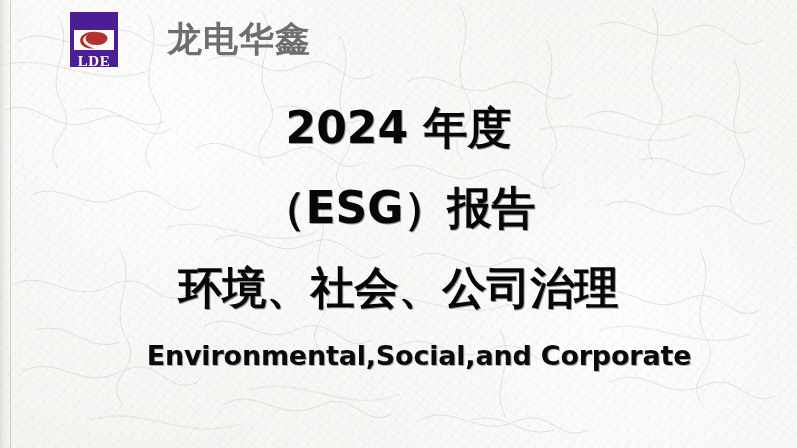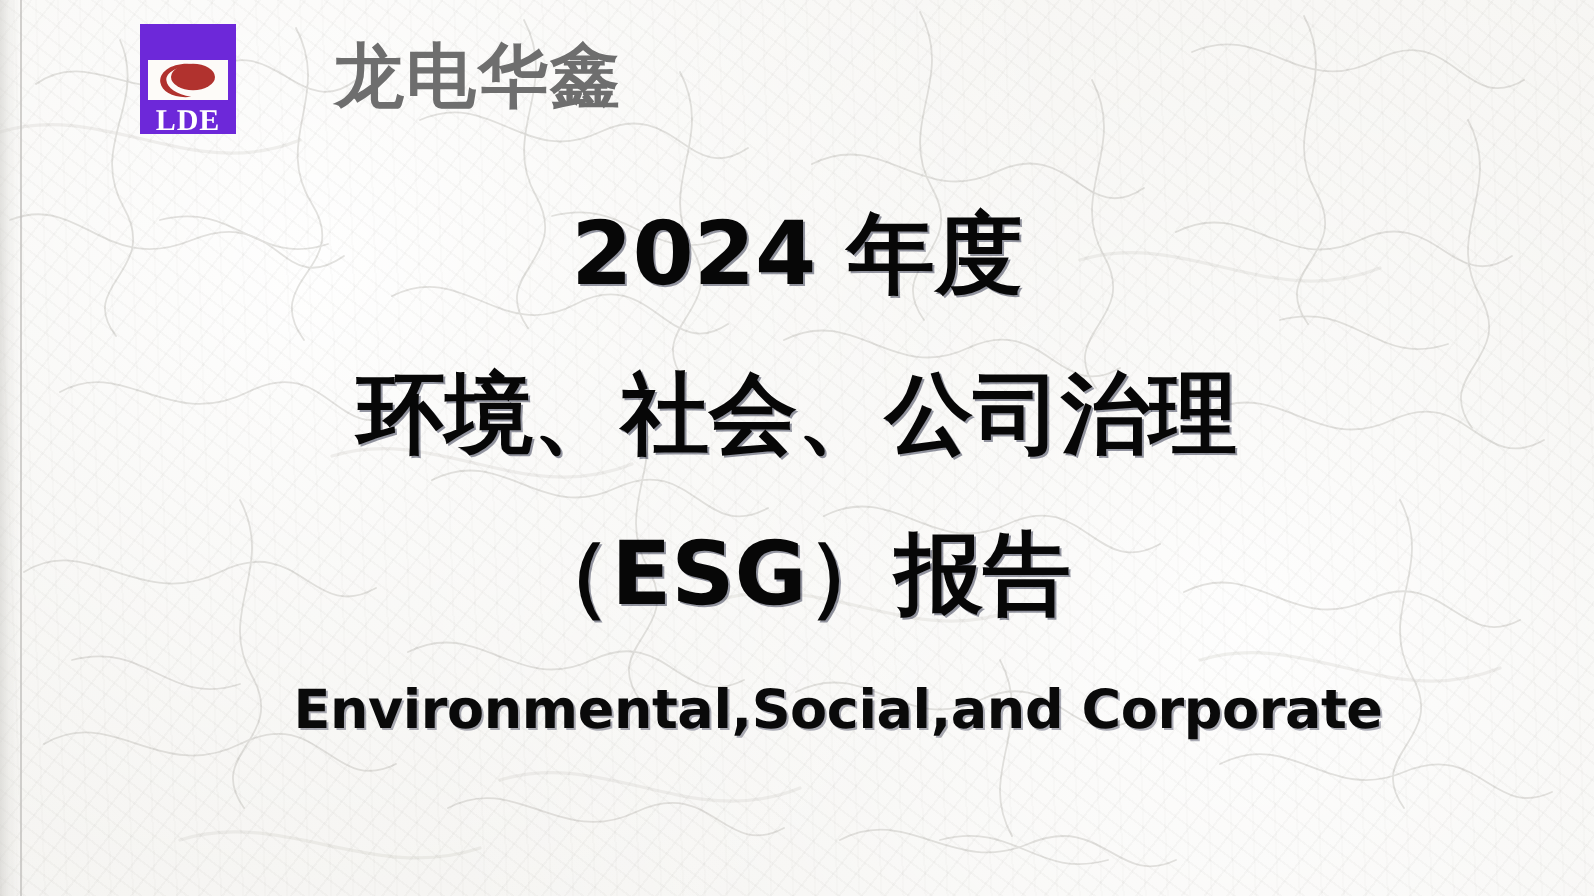--- a/index.html
+++ b/index.html
@@ -53,21 +53,21 @@
     position: absolute;
     left: 70px;
     top: 12px;
     display: flex;
     align-items: center;
     gap: 13px;
   }
   .logo-mark {
     width: 48px;
     height: 55px;
-    background: #6d28d9;
+    background: #4c1d95;
     display: flex;
     flex-direction: column;
     align-items: center;
     justify-content: flex-start;
     padding-top: 18px;
     box-sizing: border-box;
   }
   .logo-panel {
     width: 40px;
     height: 28px;
@@ -204,21 +204,21 @@
           <path d="M20 2.2 C 9 0.4, 1.2 5.5, 2.2 11.4 C 3.0 16.2, 9.5 19.4, 17.6 18.4 C 10.2 17.2, 5.6 13.8, 5.2 10.2 C 4.8 6.2, 10.6 3.0, 20 2.2 Z" fill="#b1322e"></path>
         </svg>
       </div>
       <span class="logo-lde">LDE</span>
     </div>
     <span class="company-name">龙电华鑫</span>
   </div>
 
   <div class="headline">
     <div class="cn-line l1">2024 年度</div>
+    <div class="cn-line l3">（ESG）报告</div>
     <div class="cn-line l2">环境、社会、公司治理</div>
-    <div class="cn-line l3">（ESG）报告</div>
   </div>
 
   <div class="en-block">
     <div class="en-line l1">Environmental,Social,and Corporate</div>
   </div>
 
 </div>
 
 </body></html>

